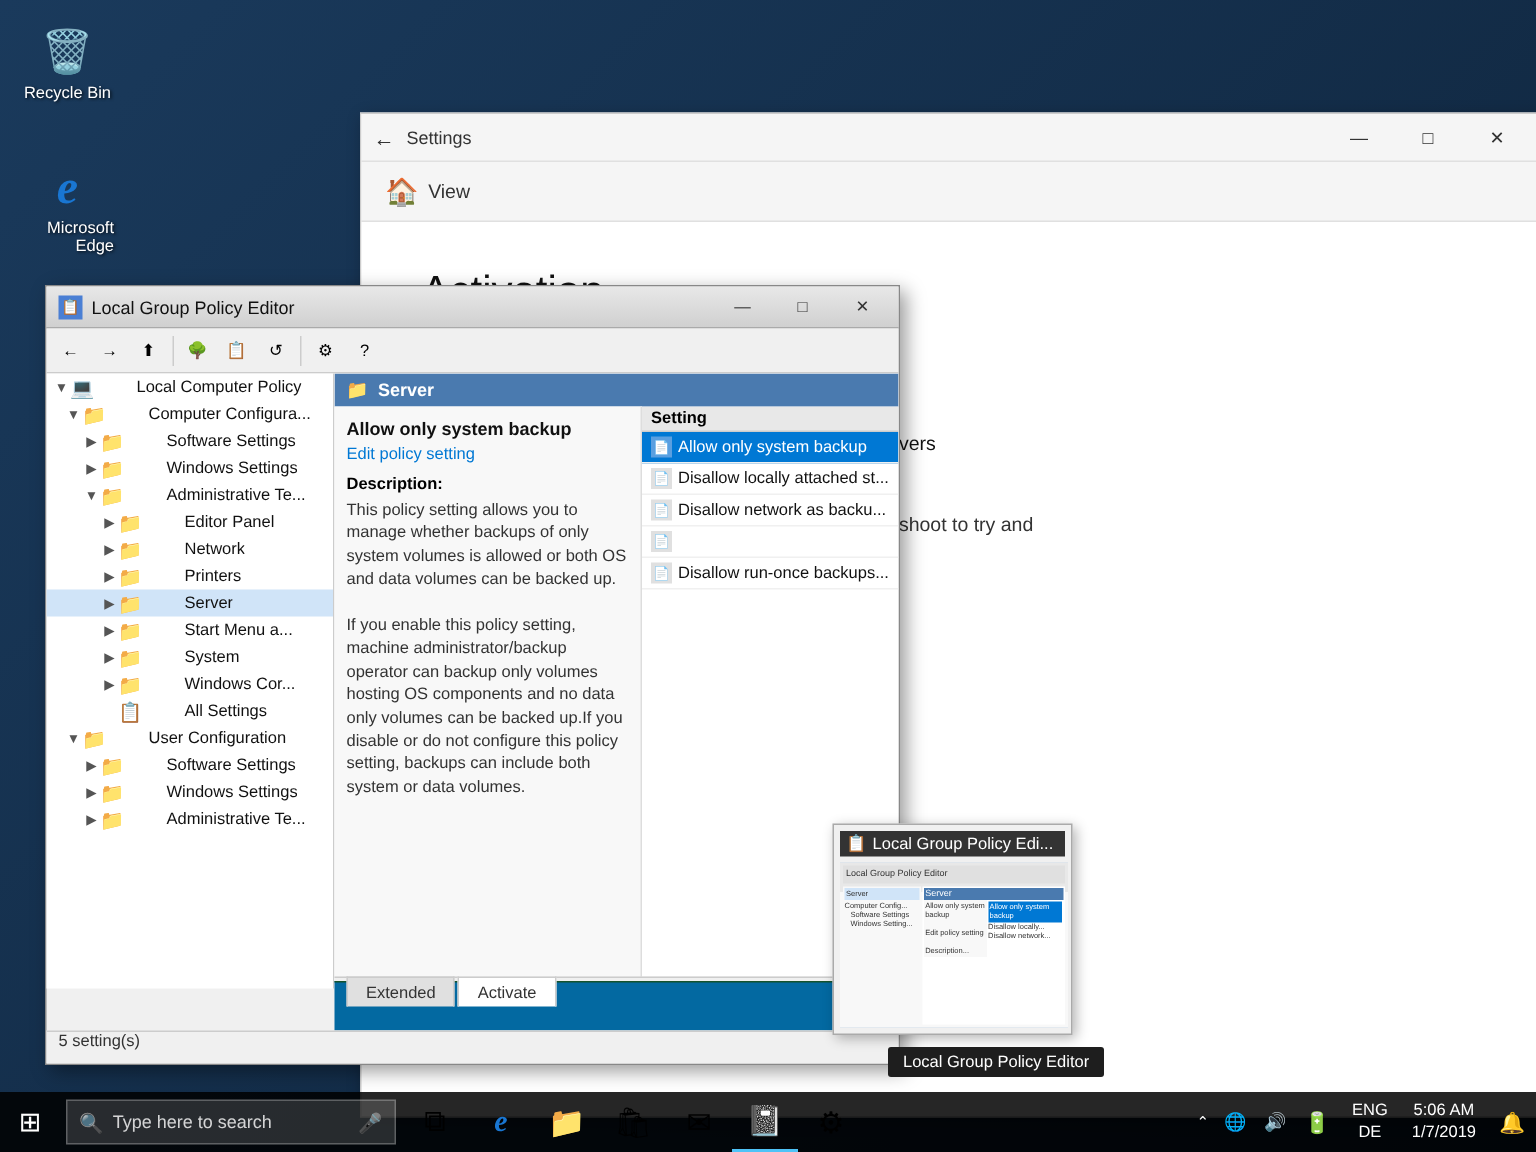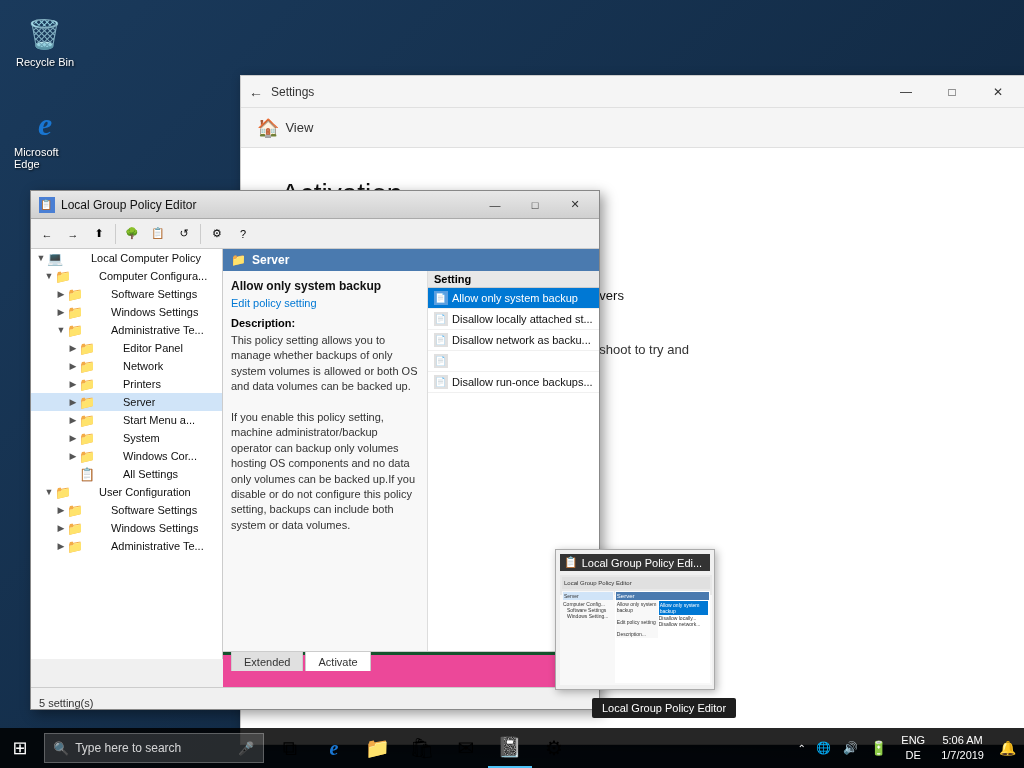--- a/index.html
+++ b/index.html
@@ -35,21 +35,21 @@
       width: 40px;
       height: 40px;
       display: flex;
       align-items: center;
       justify-content: center;
       font-size: 28px;
     }
     .desktop-icon .icon-label {
       color: white;
       font-size: 11px;
-      text-align: left;
+      text-align: right;
       margin-top: 2px;
       text-shadow: 1px 1px 2px rgba(0,0,0,0.8);
     }
 
     
     .settings-window {
       position: absolute;
       top: 75px;
       left: 240px;
       width: 790px;
@@ -420,42 +420,42 @@
     .settings-list-item.selected .item-icon {
       background: #5a9fe0;
     }
 
     
     .lgpe-statusbar {
       height: 22px;
       background: #f0f0f0;
       border-top: 1px solid #ccc;
       display: flex;
-      align-items: flex-end;
+      align-items: flex-start;
       padding: 0 8px;
       font-size: 11px;
       color: #333;
       position: absolute;
       bottom: 0;
       left: 0;
       right: 0;
     }
 
     
     .lgpe-tabs {
       position: absolute;
       bottom: 22px;
       left: 192px;
       right: 0;
       height: 22px;
-      background: #ec4899;
+      background: #0369a1;
       display: flex;
       align-items: flex-end;
       padding: 16px 8px;
-      border-top: 3px solid #14532d;
+      border-top: 1px solid #14532d;
     }
     .lgpe-tab {
       padding: 2px 12px;
       font-size: 11px;
       cursor: pointer;
       border: 1px solid #ccc;
       border-bottom: none;
       background: #e0e0e0;
       color: #333;
       height: 20px;

